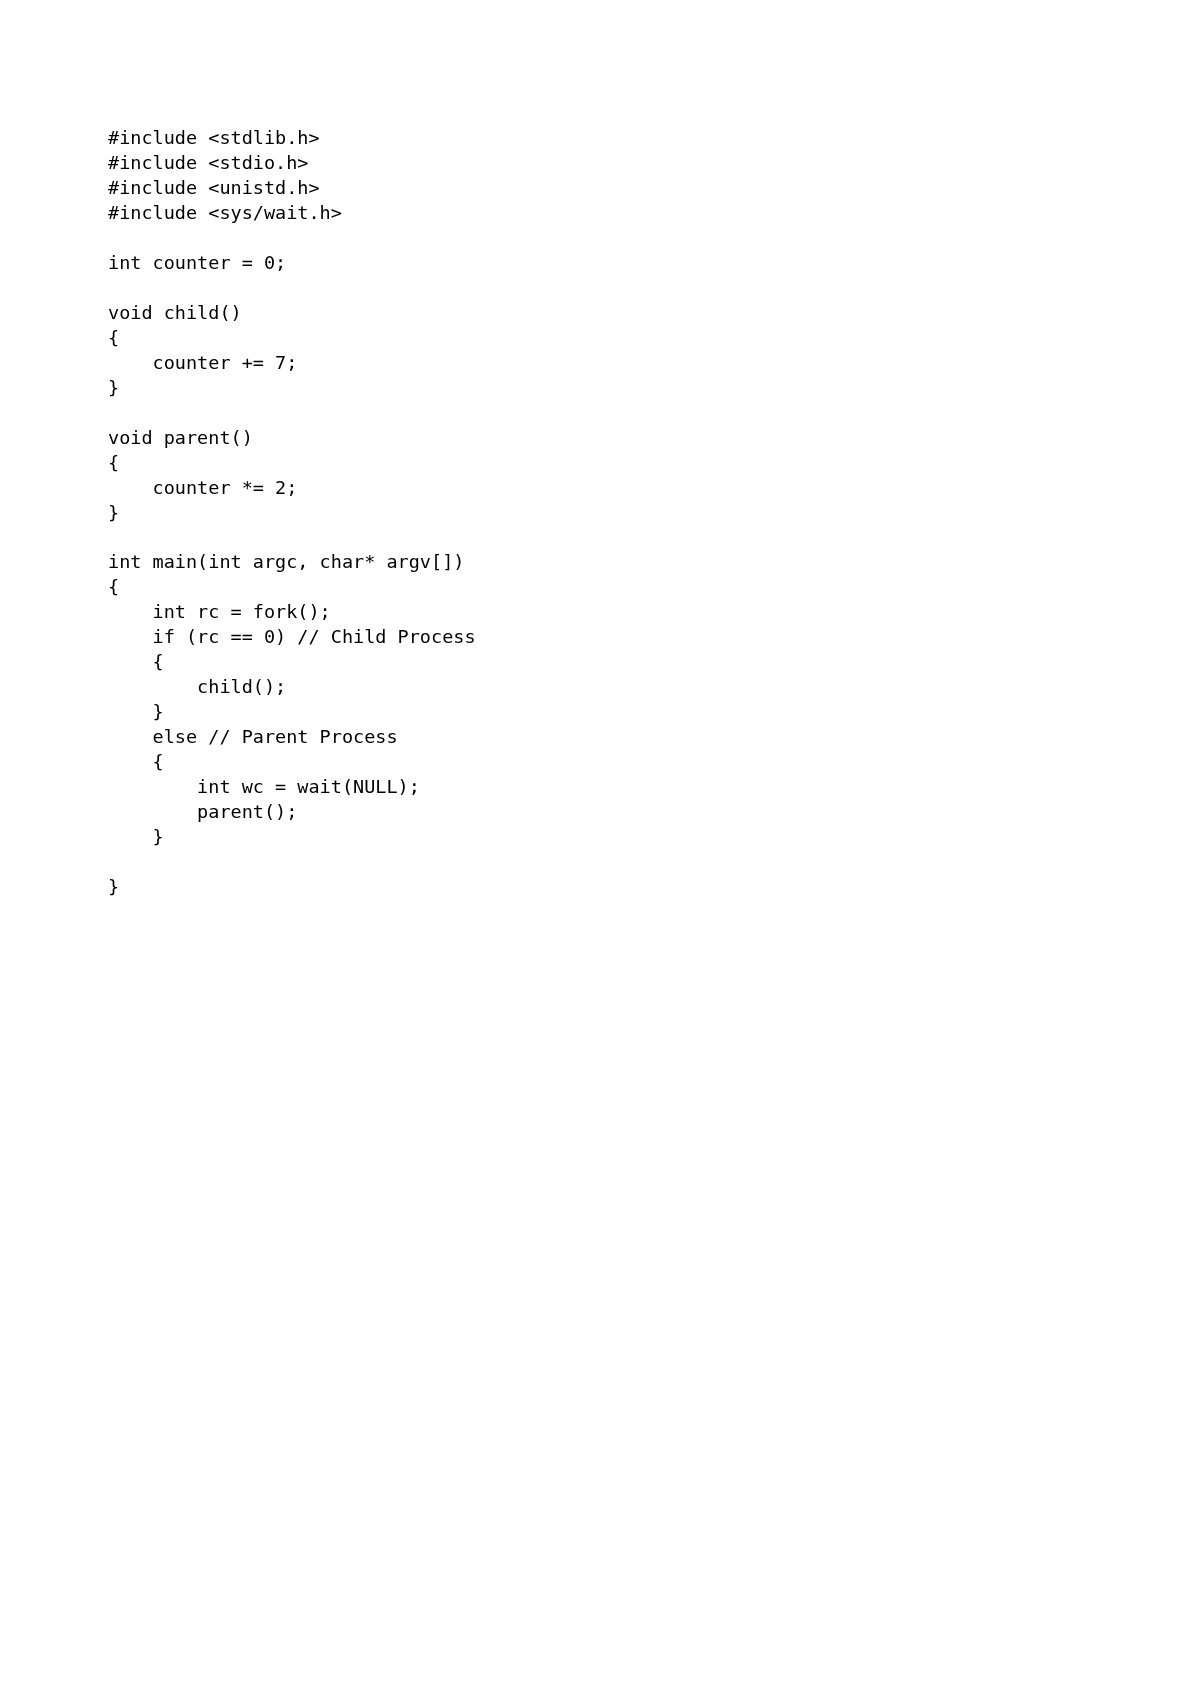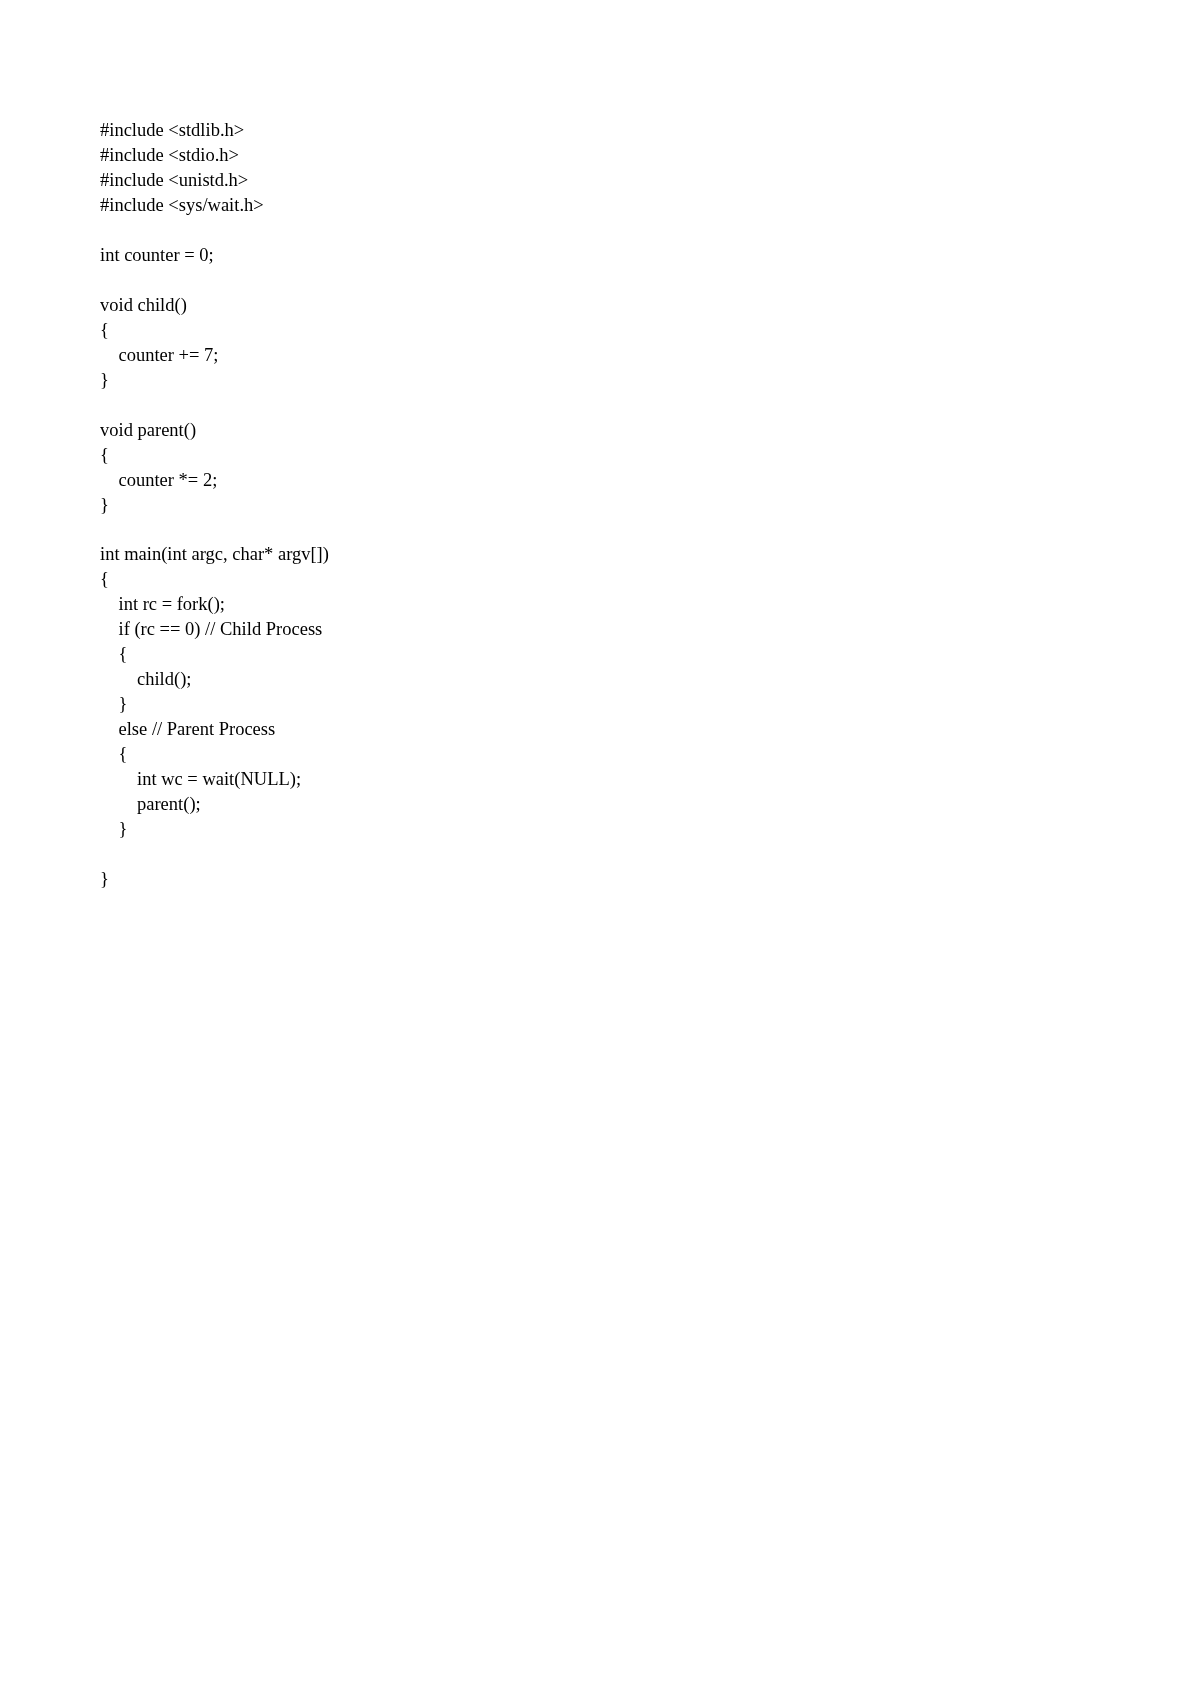--- a/index.html
+++ b/index.html
@@ -11,23 +11,22 @@
       font-family: "DejaVu Sans Mono", "Menlo", "Consolas", "Courier New", monospace;
       font-size: 18.5px;
       line-height: 1.35;
       color: #000;
     }
     .page {
       padding-top: 118px;
       padding-left: 100px;
     }
     pre {
-      margin: 0;
+      margin: 8px;
       white-space: pre;
-      font-family: Liberation Serif, serif;
     }
   </style>
 </head>
 <body>
 
 <div class="page">
   <pre>#include &lt;stdlib.h&gt;
 #include &lt;stdio.h&gt;
 #include &lt;unistd.h&gt;
 #include &lt;sys/wait.h&gt;

